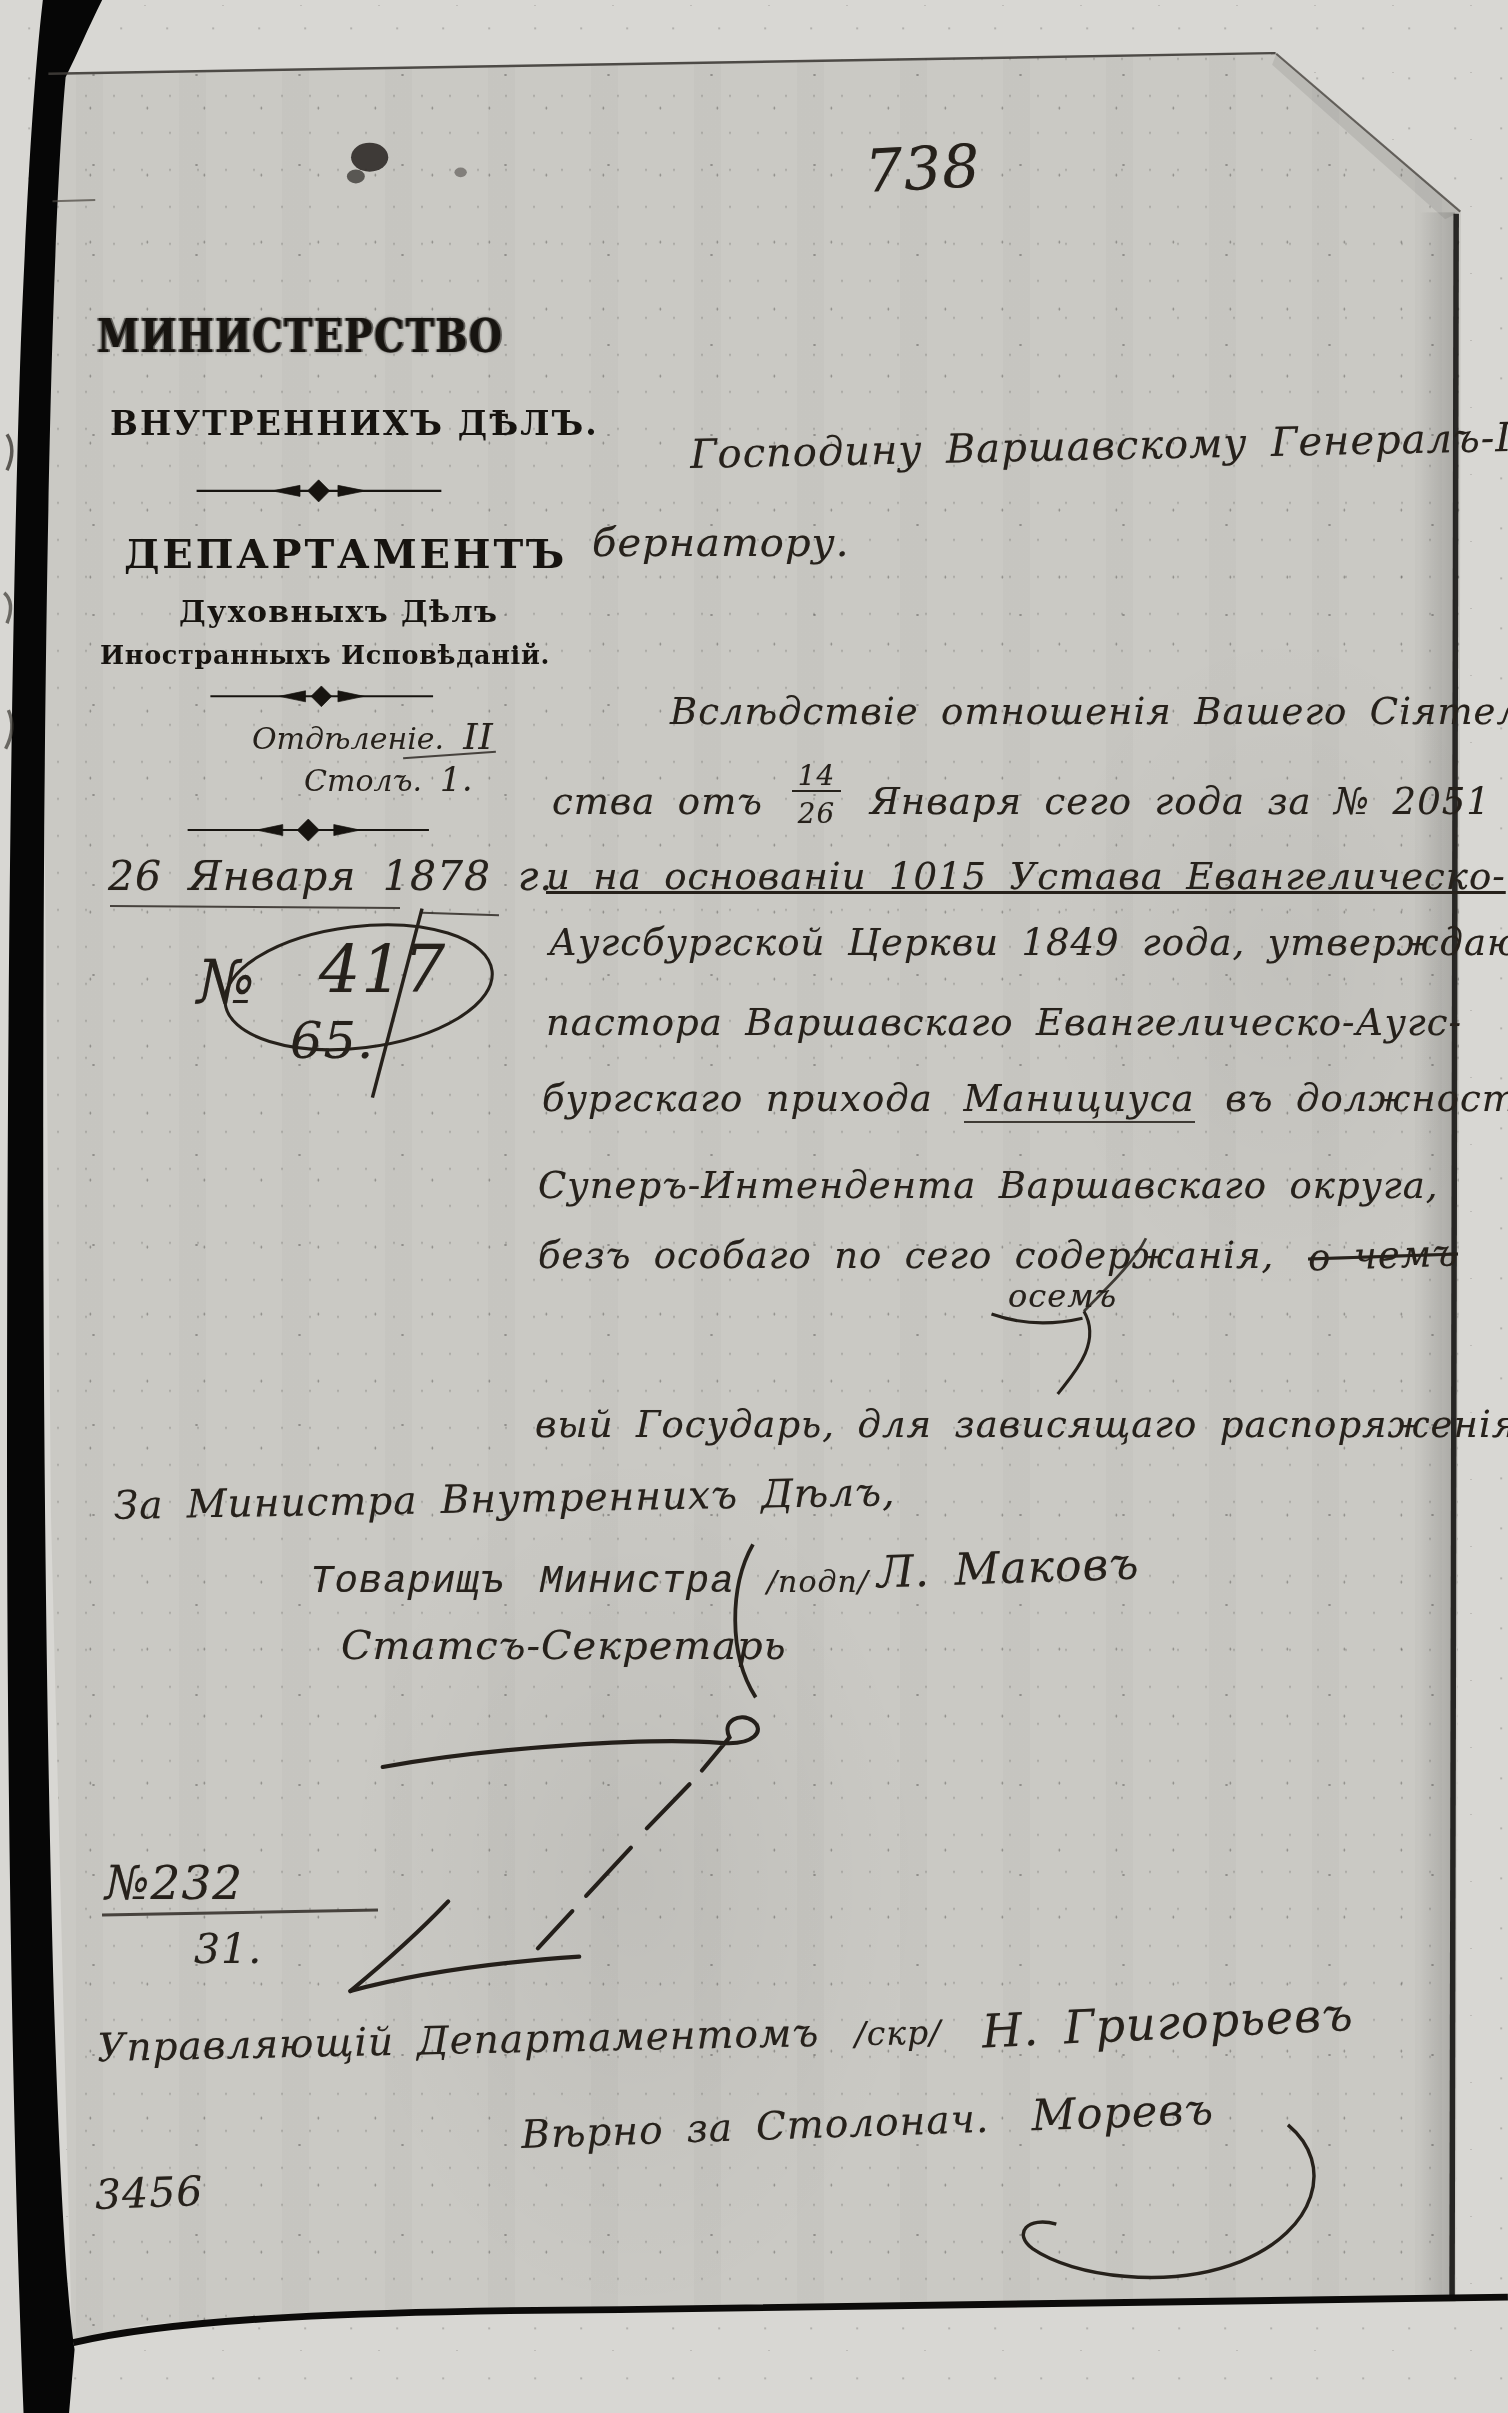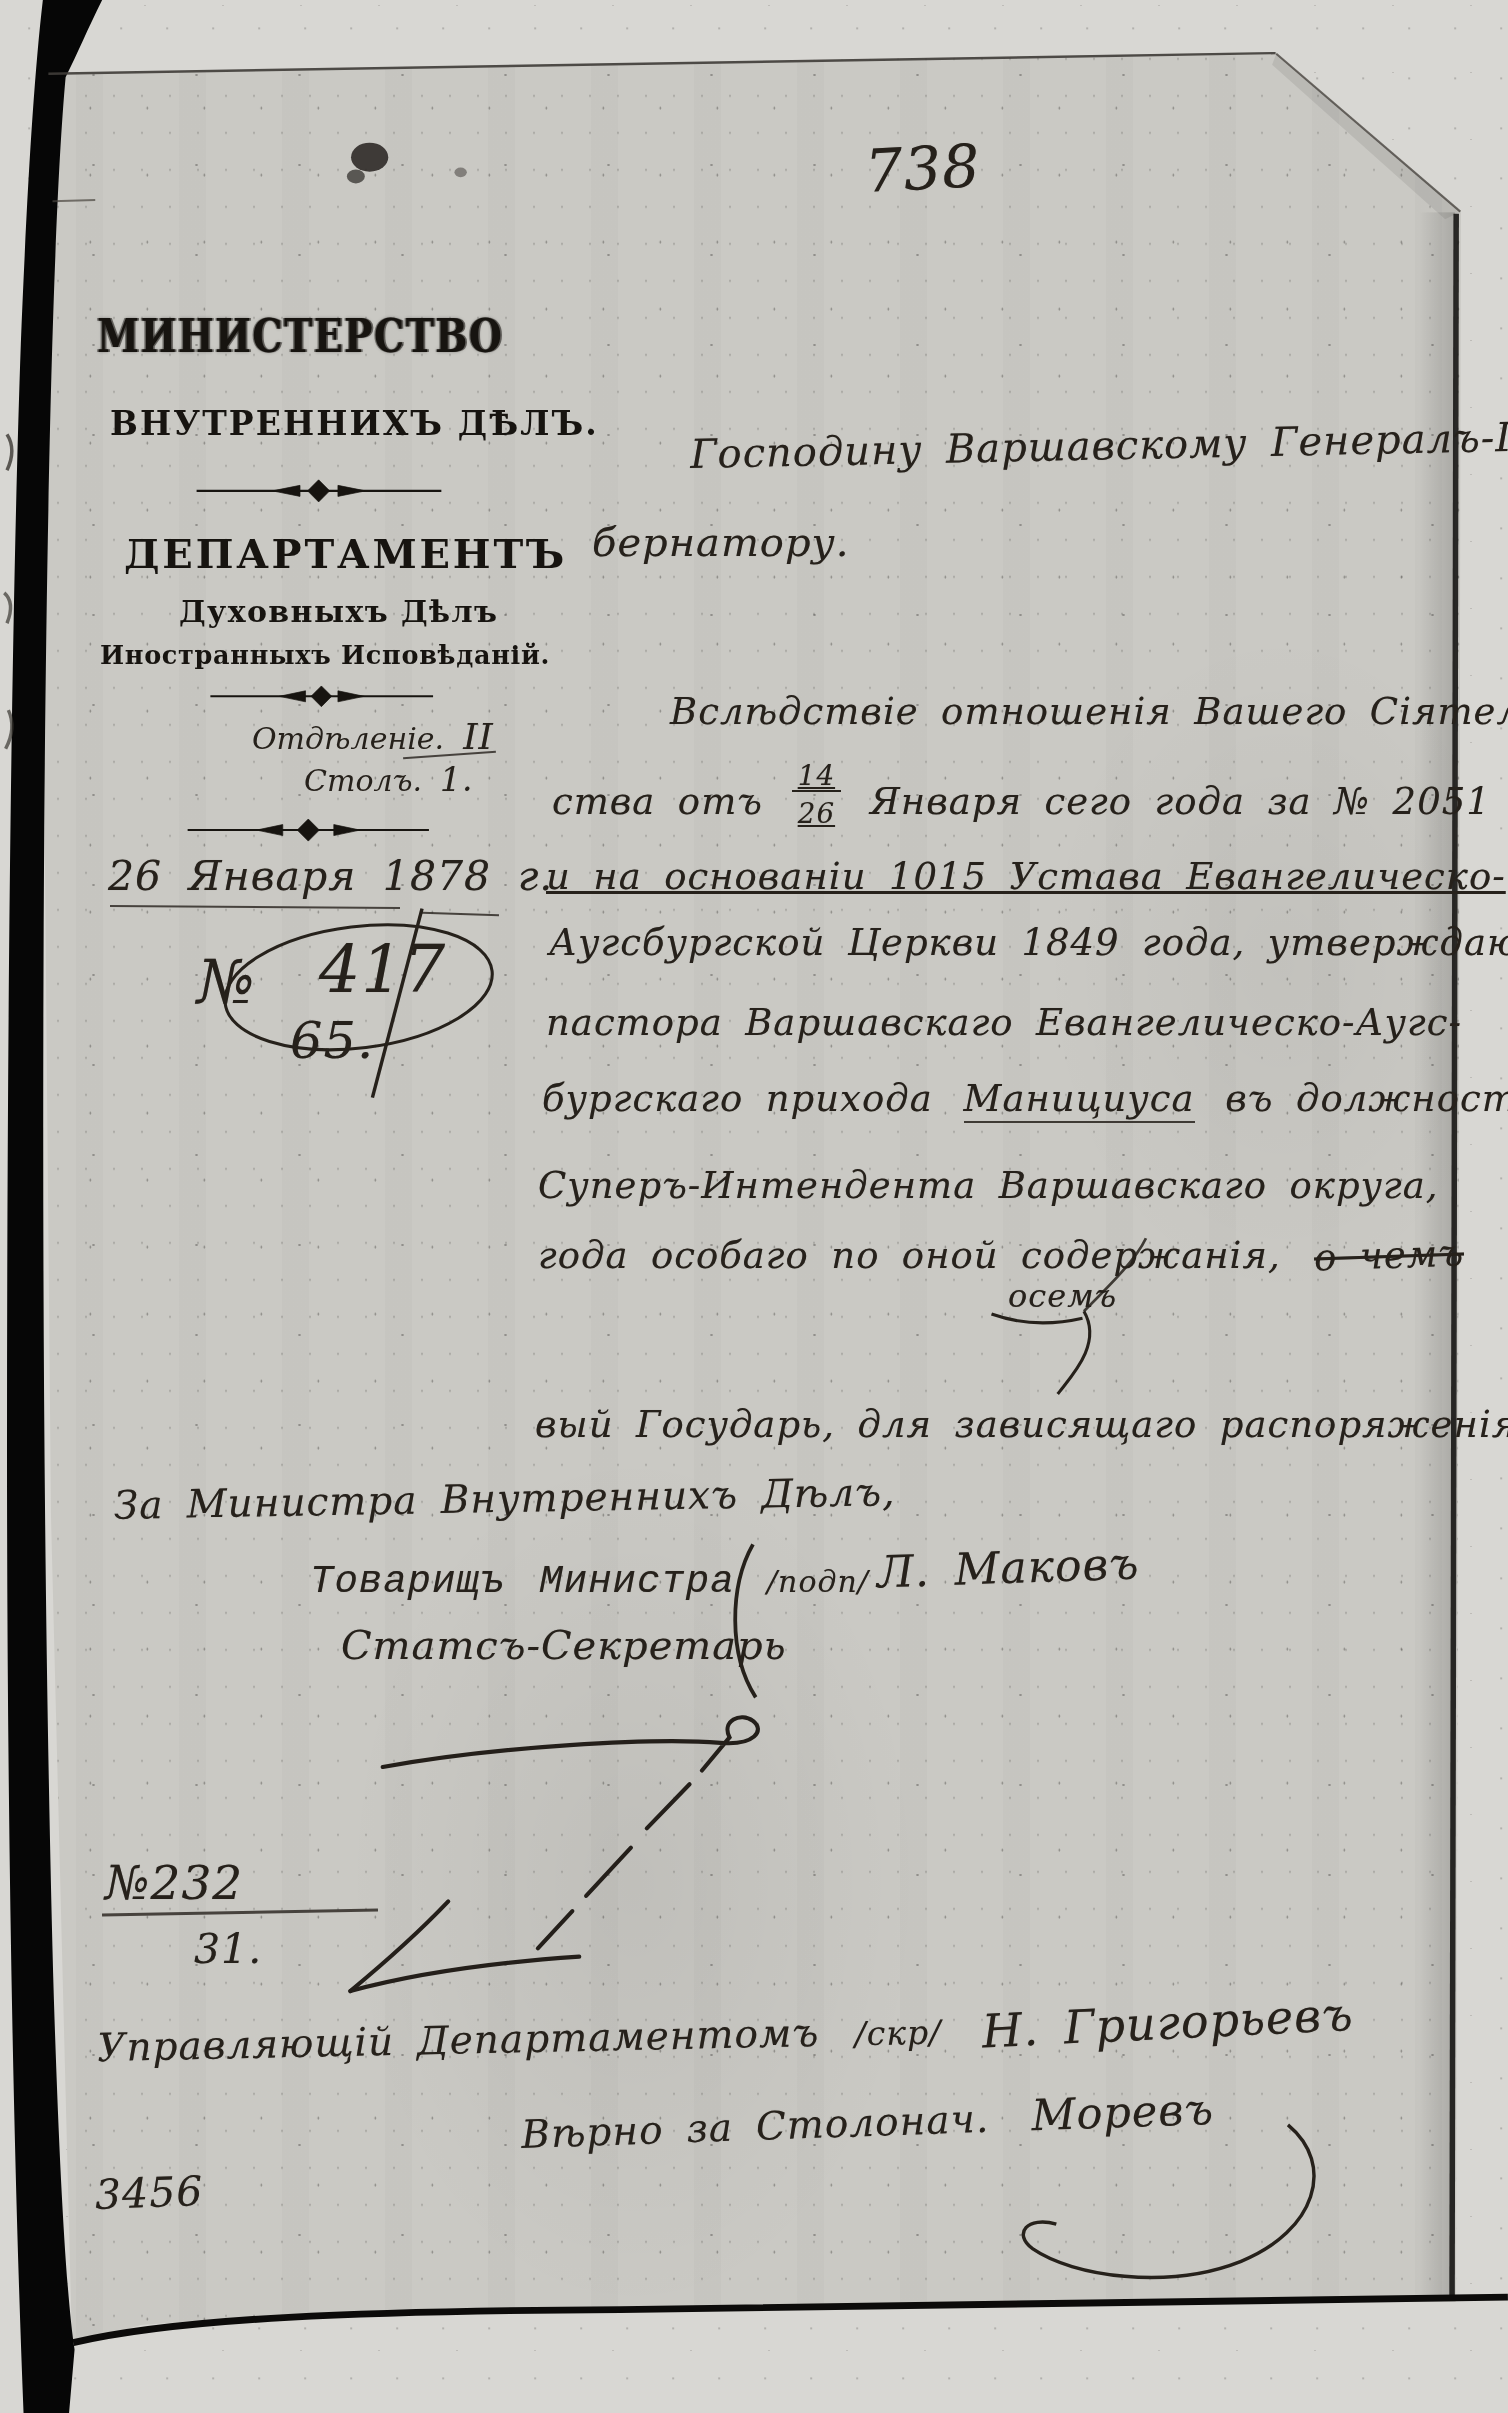--- a/index.html
+++ b/index.html
@@ -158,41 +158,41 @@
   <div class="t hand" style="left:319px; top:932px; font-size:65px;">417</div>
   <div class="t hand" style="left:290px; top:1011px; font-size:51px;">65.</div>
 
   <div class="t hand" style="left:690px; top:422px; font-size:40px; transform:rotate(-1.2deg);">Господину Варшавскому Генералъ-Гу-</div>
   <div class="t hand" style="left:592px; top:519px; font-size:40px;">бернатору.</div>
 
   <div class="t hand" style="left:670px; top:690px; font-size:37px;">Вслѣдствіе отношенія Вашего Сіятель</div>
 
   <div class="t hand" style="left:552px; top:764px; font-size:37px;">
     <span>ства отъ</span>
-    <span class="frac" style="margin:0 6.9px;text-decoration:underline;">
+    <span class="frac" style="margin:0 6.9px;">
       <span class="fr-top">14</span>
       <span class="fr-bot">26</span>
     </span>
     <span>Января сего года за № 2051</span>
   </div>
 
   <div class="t hand" style="left:546px; top:855px; font-size:37px;text-decoration:underline;">и на основаніи 1015 Устава Евангелическо-</div>
   <div class="t hand" style="left:549px; top:921px; font-size:37px;">Аугсбургской Церкви 1849 года, утверждаю</div>
   <div class="t hand" style="left:546px; top:1001px; font-size:37px;">пастора Варшавскаго Евангелическо-Аугс-</div>
 
   <div class="t hand" style="left:542px; top:1077px; font-size:37px;">
     <span>бургскаго прихода</span>
     <span class="u" style="margin:0 8.3px;">Манициуса</span>
     <span>въ должности</span>
   </div>
 
   <div class="t hand" style="left:538px; top:1164px; font-size:37px;">Суперъ-Интендента Варшавскаго округа,</div>
 
   <div class="t hand" style="left:538px; top:1234px; font-size:37px;">
-    <span>года особаго по оной содержанія,</span>
+    <span>безъ особаго по сего содержанія,</span>
     <span class="struck" style="margin-left:11px; display:inline-block; transform:rotate(-2deg);">о чемъ</span>
   </div>
 
   <div class="t hand" style="left:1008px; top:1277px; font-size:32px;">осемъ</div>
 
 
   <div class="t hand" style="left:535px; top:1403px; font-size:37px;">вый Государь, для зависящаго распоряженія</div>
 
   <div class="t hand" style="left:114px; top:1476px; font-size:39px; transform:rotate(-1deg);">За Министра Внутреннихъ Дѣлъ,</div>
 

